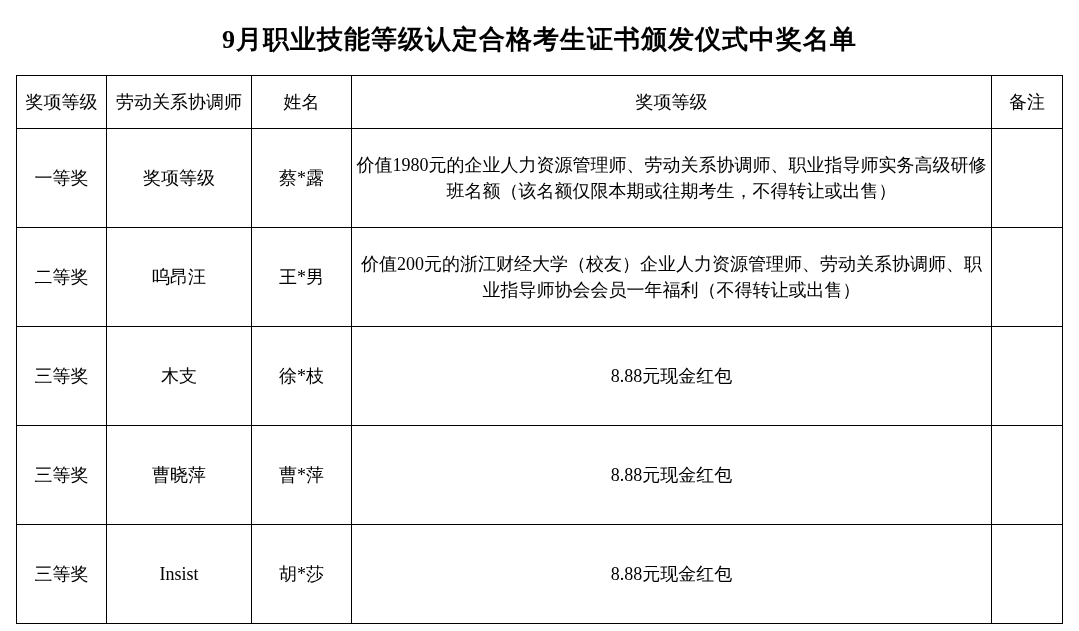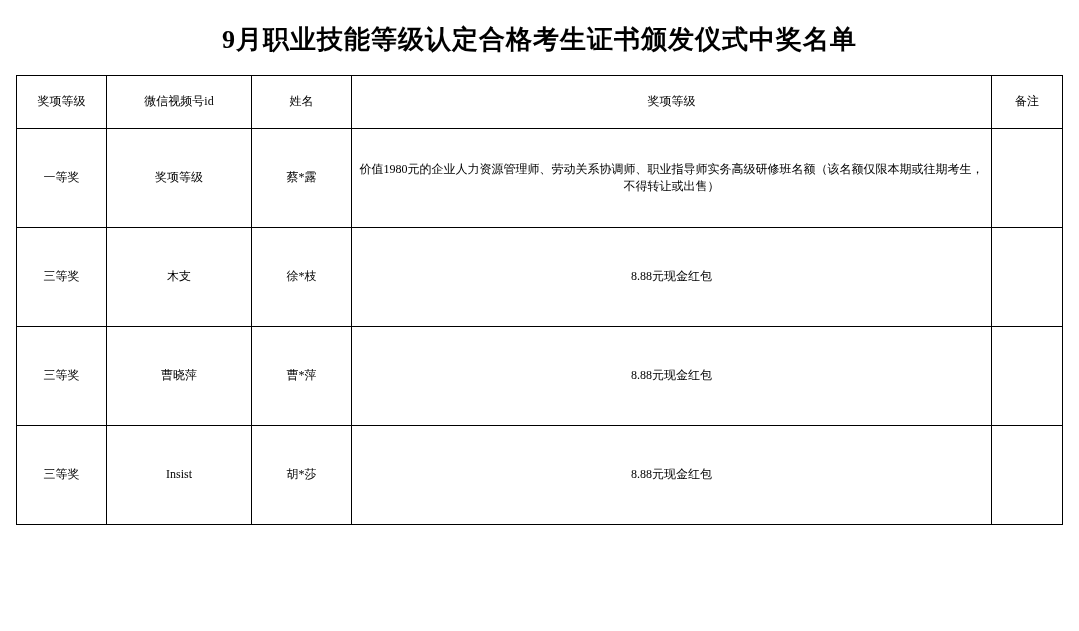--- a/index.html
+++ b/index.html
@@ -33,21 +33,21 @@
     border-collapse: collapse;
     width: 1046px;
     margin: 0 auto;
     table-layout: fixed;
   }
   table.award-table td,
   table.award-table th {
     border: 1px solid #000000;
     text-align: center;
     vertical-align: middle;
-    font-size: 12px;
+    font-size: 18px;
     font-weight: normal;
     padding: 6px 4px;
     line-height: 1.45;
     word-break: break-word;
   }
   table.award-table thead td {
     height: 44px;
     padding: 4px;
   }
   table.award-table tbody td {
@@ -78,32 +78,39 @@
     <colgroup>
       <col class="col-rank">
       <col class="col-wxid">
       <col class="col-name">
       <col class="col-prize">
       <col class="col-remark">
     </colgroup>
     <thead>
       <tr>
         <td>奖项等级</td>
-        <td>微信视频号id</td>
+        <td>劳动关系协调师</td>
         <td>姓名</td>
         <td>奖项等级</td>
         <td>备注</td>
       </tr>
     </thead>
     <tbody>
       <tr>
         <td>一等奖</td>
         <td>奖项等级</td>
         <td>蔡*露</td>
         <td class="prize-cell long">价值1980元的企业人力资源管理师、劳动关系协调师、职业指导师实务高级研修班名额（该名额仅限本期或往期考生，不得转让或出售）</td>
+        <td></td>
+      </tr>
+      <tr>
+        <td>二等奖</td>
+        <td>呜昂汪</td>
+        <td>王*男</td>
+        <td class="prize-cell long">价值200元的浙江财经大学（校友）企业人力资源管理师、劳动关系协调师、职业指导师协会会员一年福利（不得转让或出售）</td>
         <td></td>
       </tr>
       <tr>
         <td>三等奖</td>
         <td>木支</td>
         <td>徐*枝</td>
         <td class="prize-cell">8.88元现金红包</td>
         <td></td>
       </tr>
       <tr>

